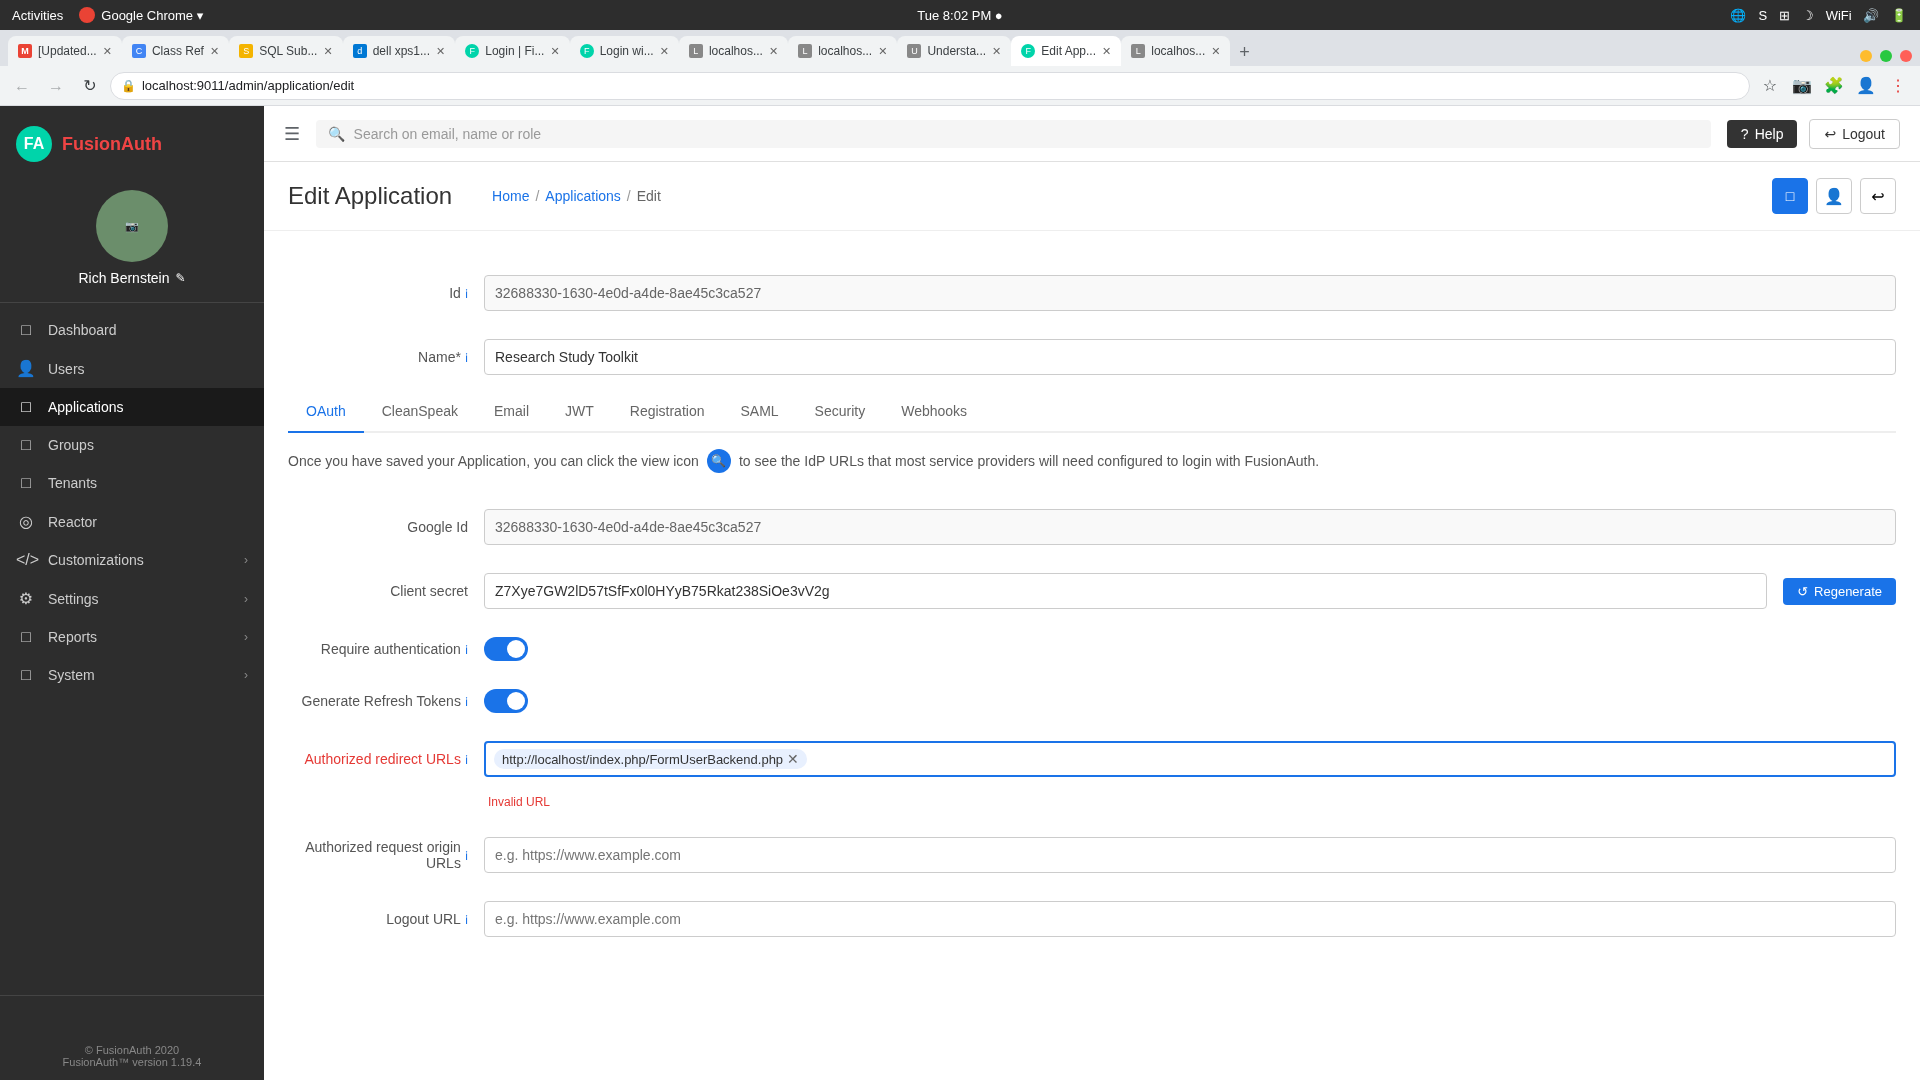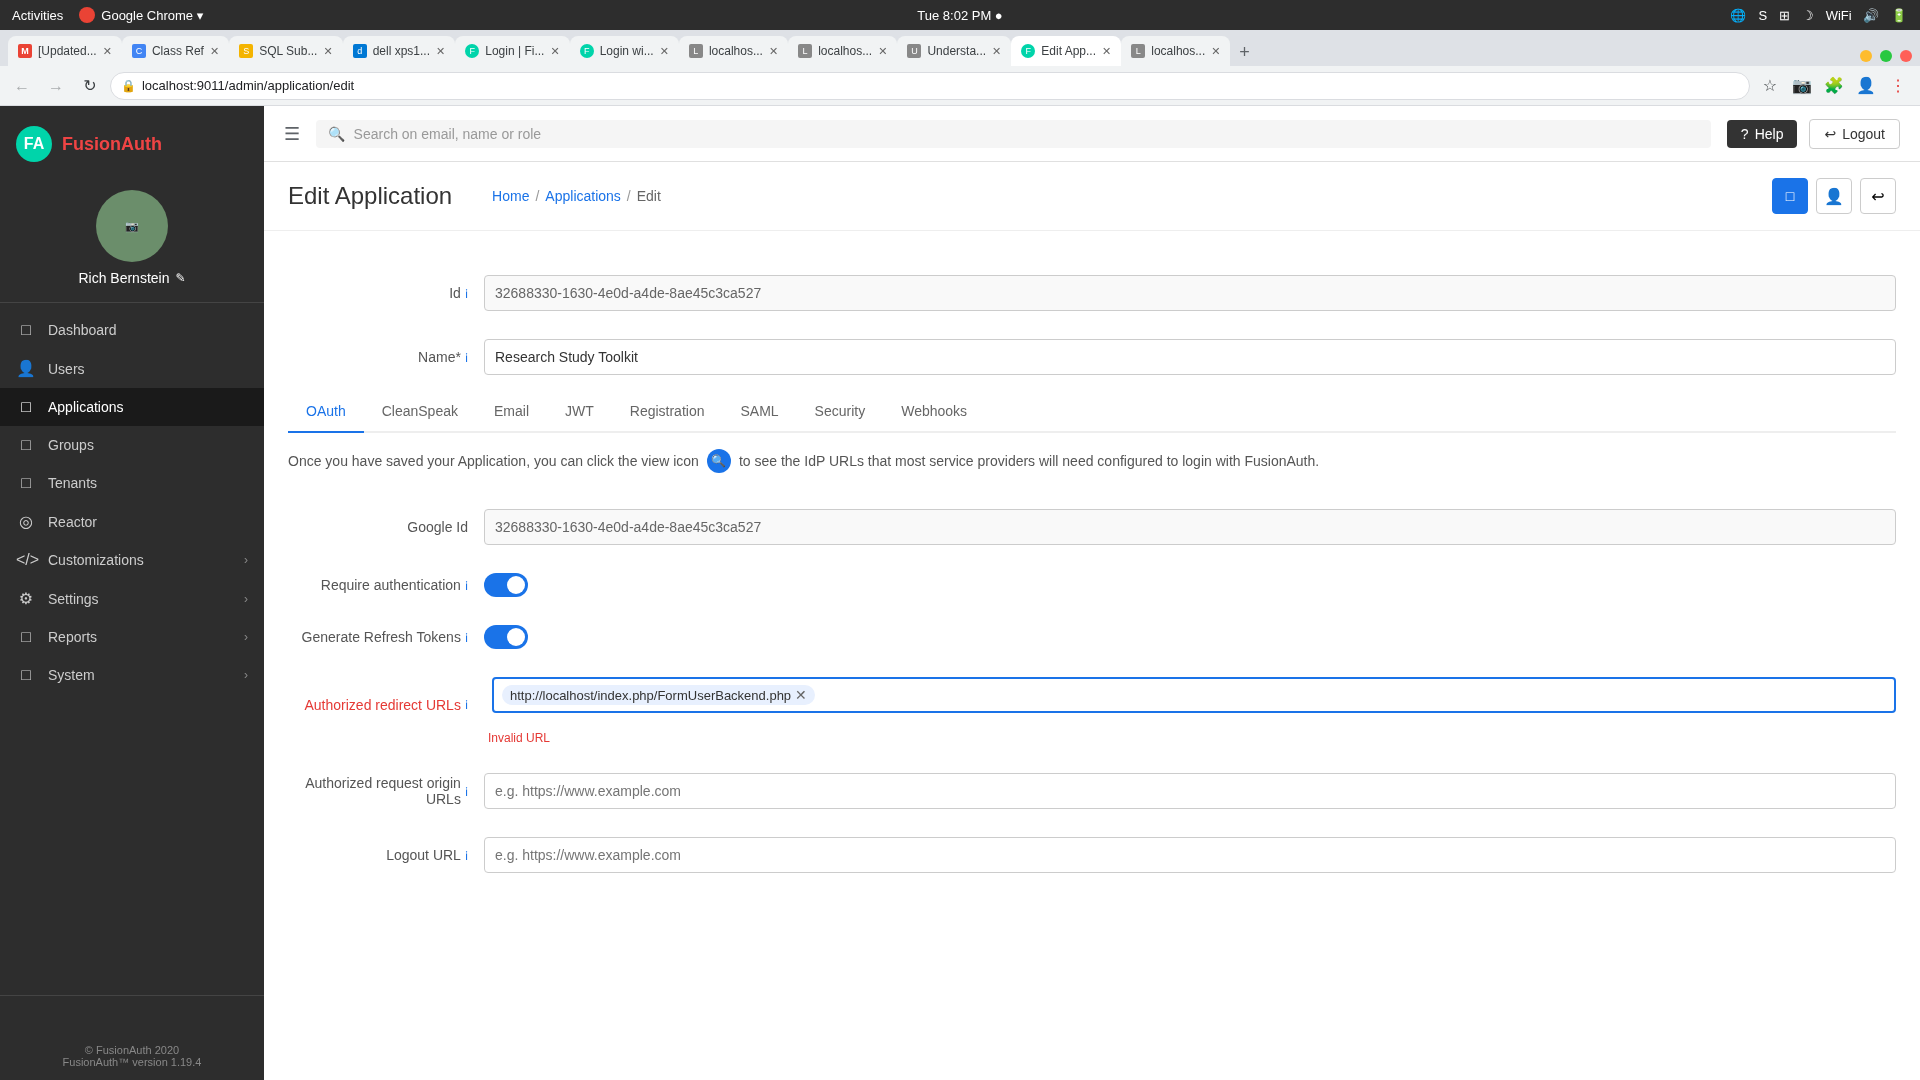--- a/index.html
+++ b/index.html
@@ -673,20 +673,30 @@
             <span>to see the IdP URLs that most service providers will need configured to login with FusionAuth.</span>
           </div>
 
           <div class="field-row">
             <div class="field-label">
               <span>Google Id</span>
             </div>
             <input class="field-input readonly" type="text" readonly="" value="32688330-1630-4e0d-a4de-8ae45c3ca527" style="">
           </div>
 
+          <div class="field-row">
+            <div class="field-label">
+              <span>Client secret</span>
+            </div>
+            <input class="field-input" type="text" style="flex: 1 1 0%;" value="Z7Xye7GW2lD57tSfFx0l0HYyB75Rkat238SiOe3vV2g">
+            <button class="btn-regenerate">
+              <span>↺</span>
+              <span>Regenerate</span>
+            </button>
+          </div>
 
           <div class="field-row">
             <div class="field-label">
               <span>Require authentication</span>
               <span class="info-icon">ℹ</span>
             </div>
             <div class="toggle-wrap">
               <div class="toggle"></div>
             </div>
           </div>
@@ -695,21 +705,21 @@
             <div class="field-label">
               <span>Generate Refresh Tokens</span>
               <span class="info-icon">ℹ</span>
             </div>
             <div class="toggle-wrap">
               <div class="toggle"></div>
             </div>
           </div>
 
           <div class="field-row" style="flex-direction:column;align-items:flex-start;">
-            <div style="display:flex;align-items:flex-end;width:100%;gap:24px;">
+            <div style="display:flex;align-items:center;width:100%;gap:16px;">
               <div class="field-label" style="color:#e53935;">
                 <span>Authorized redirect URLs</span>
                 <span class="info-icon">ℹ</span>
               </div>
               <div class="tag-input-wrap">
                 <div class="url-tag">
                   <span>http://localhost/index.php/FormUserBackend.php</span>
                   <button class="url-tag-remove">✕</button>
                 </div>
                 <input class="tag-input" type="text" style="">

